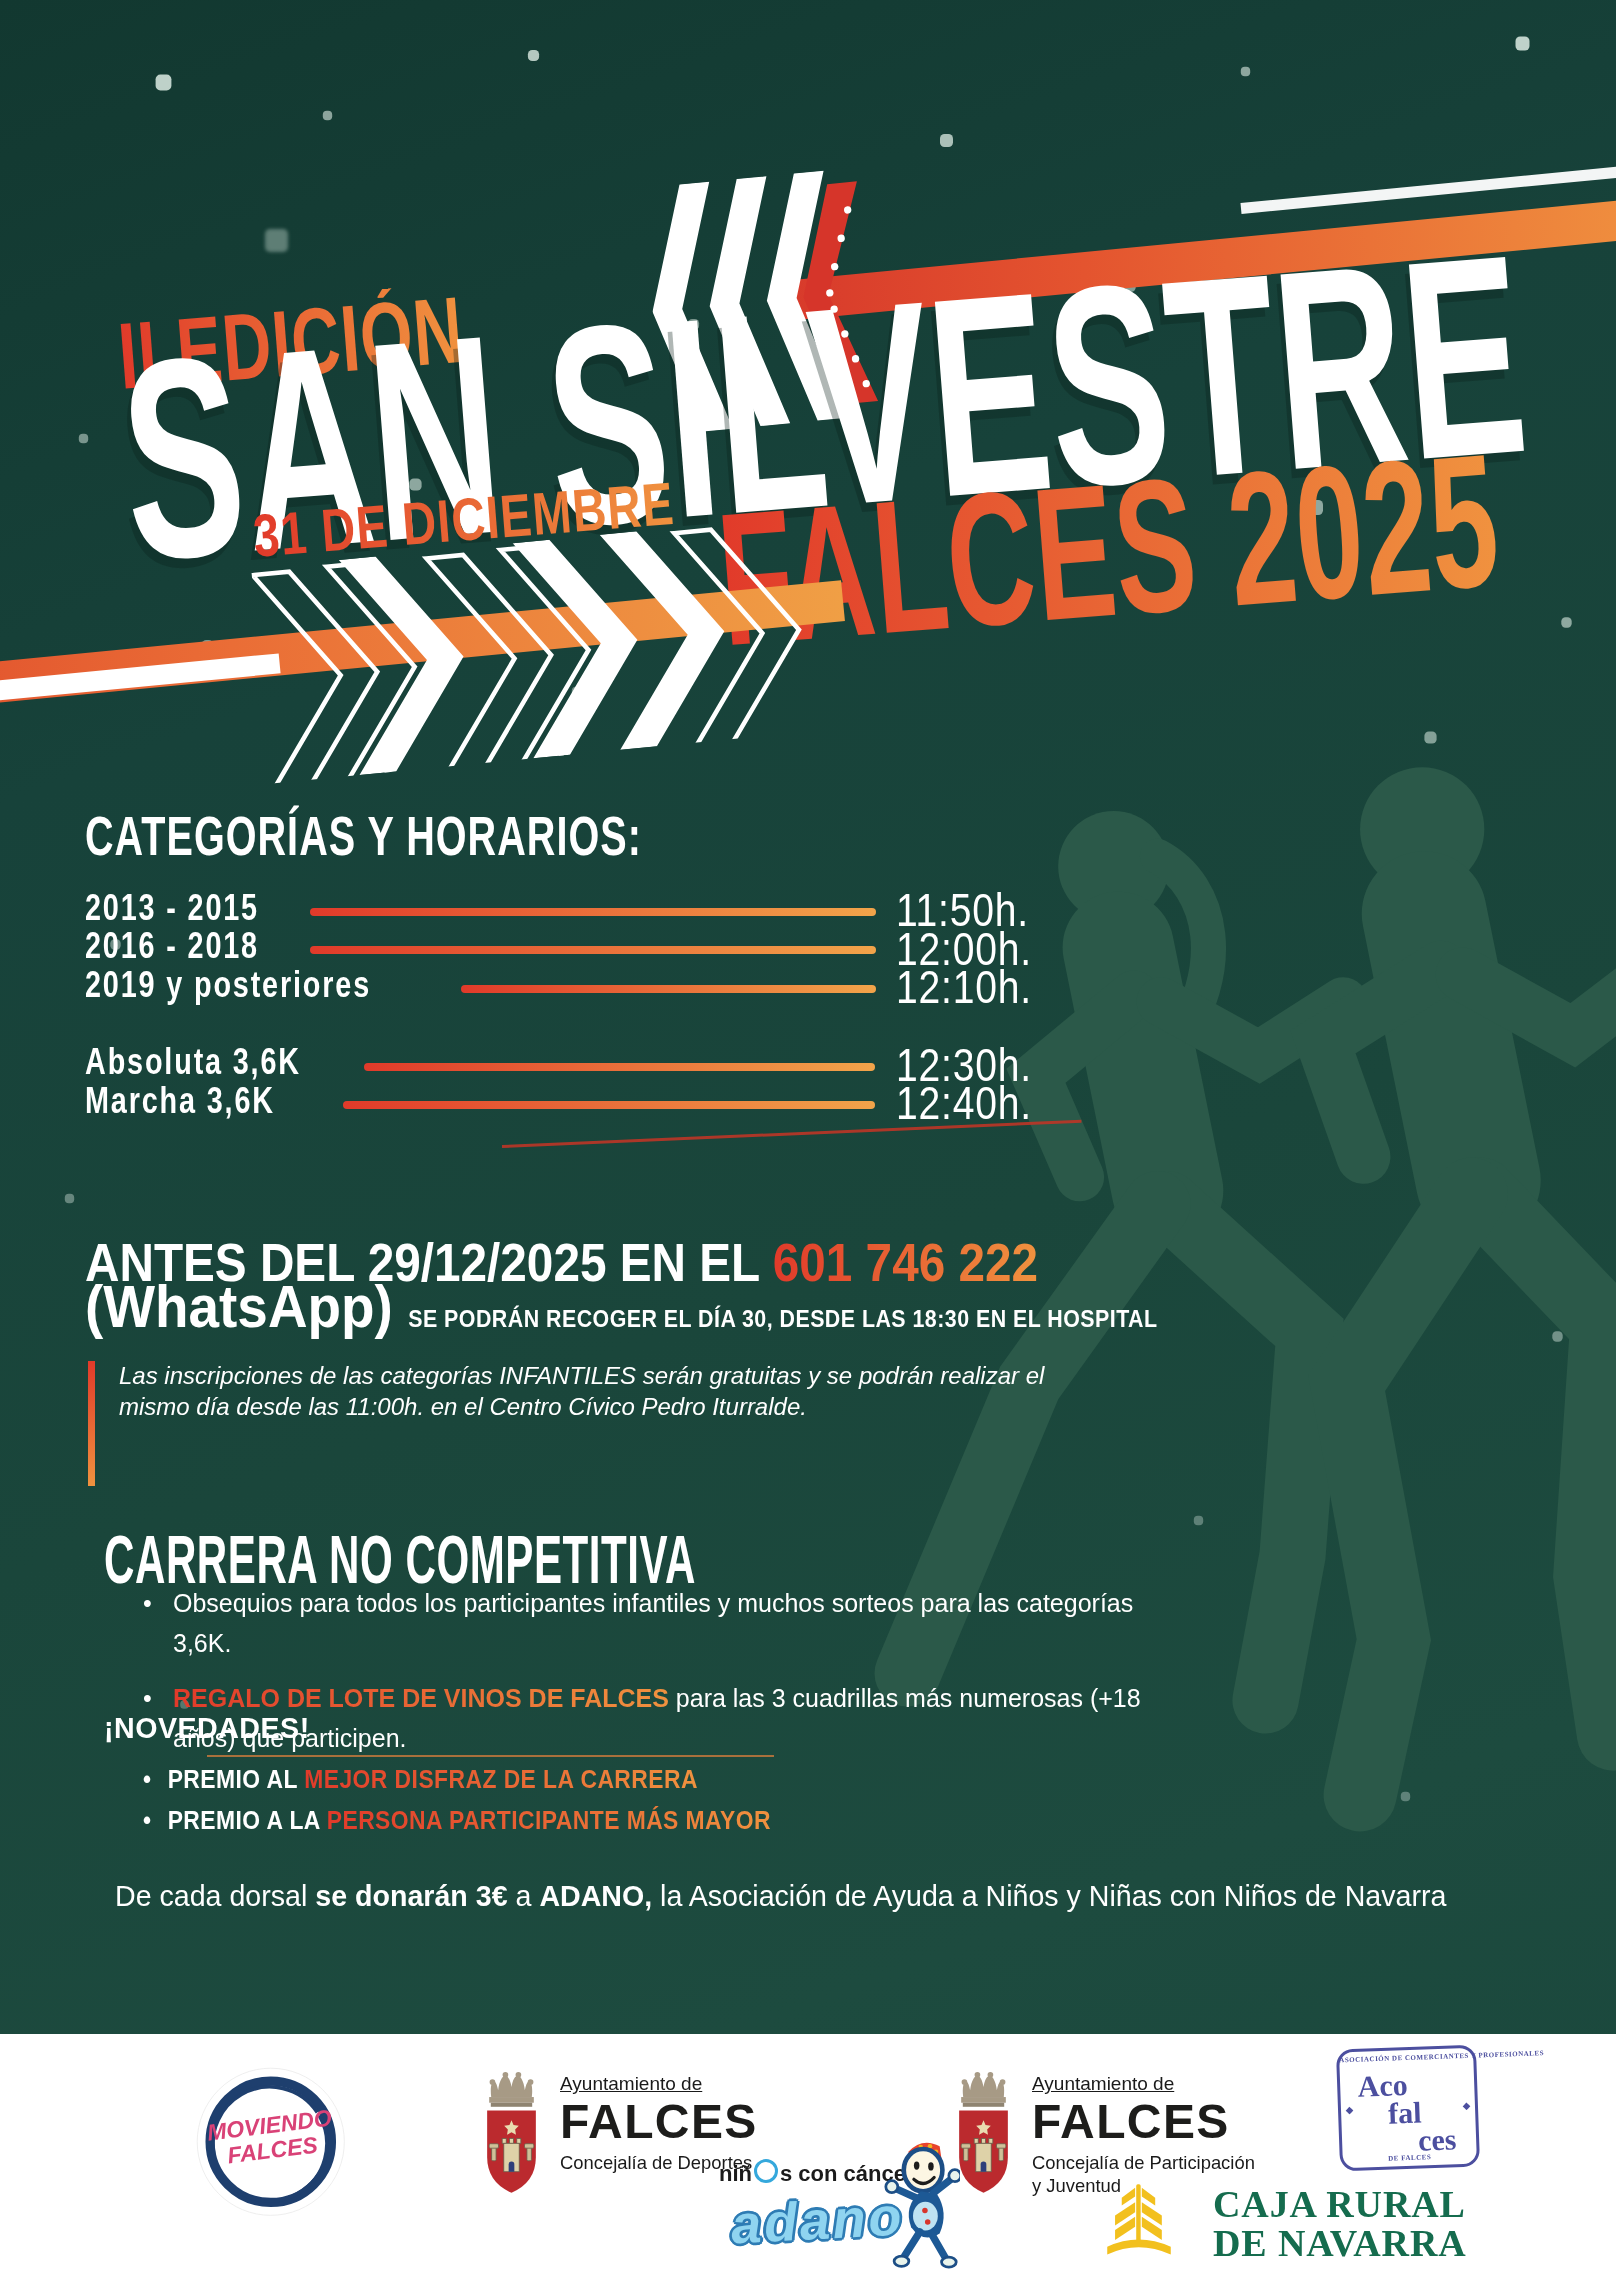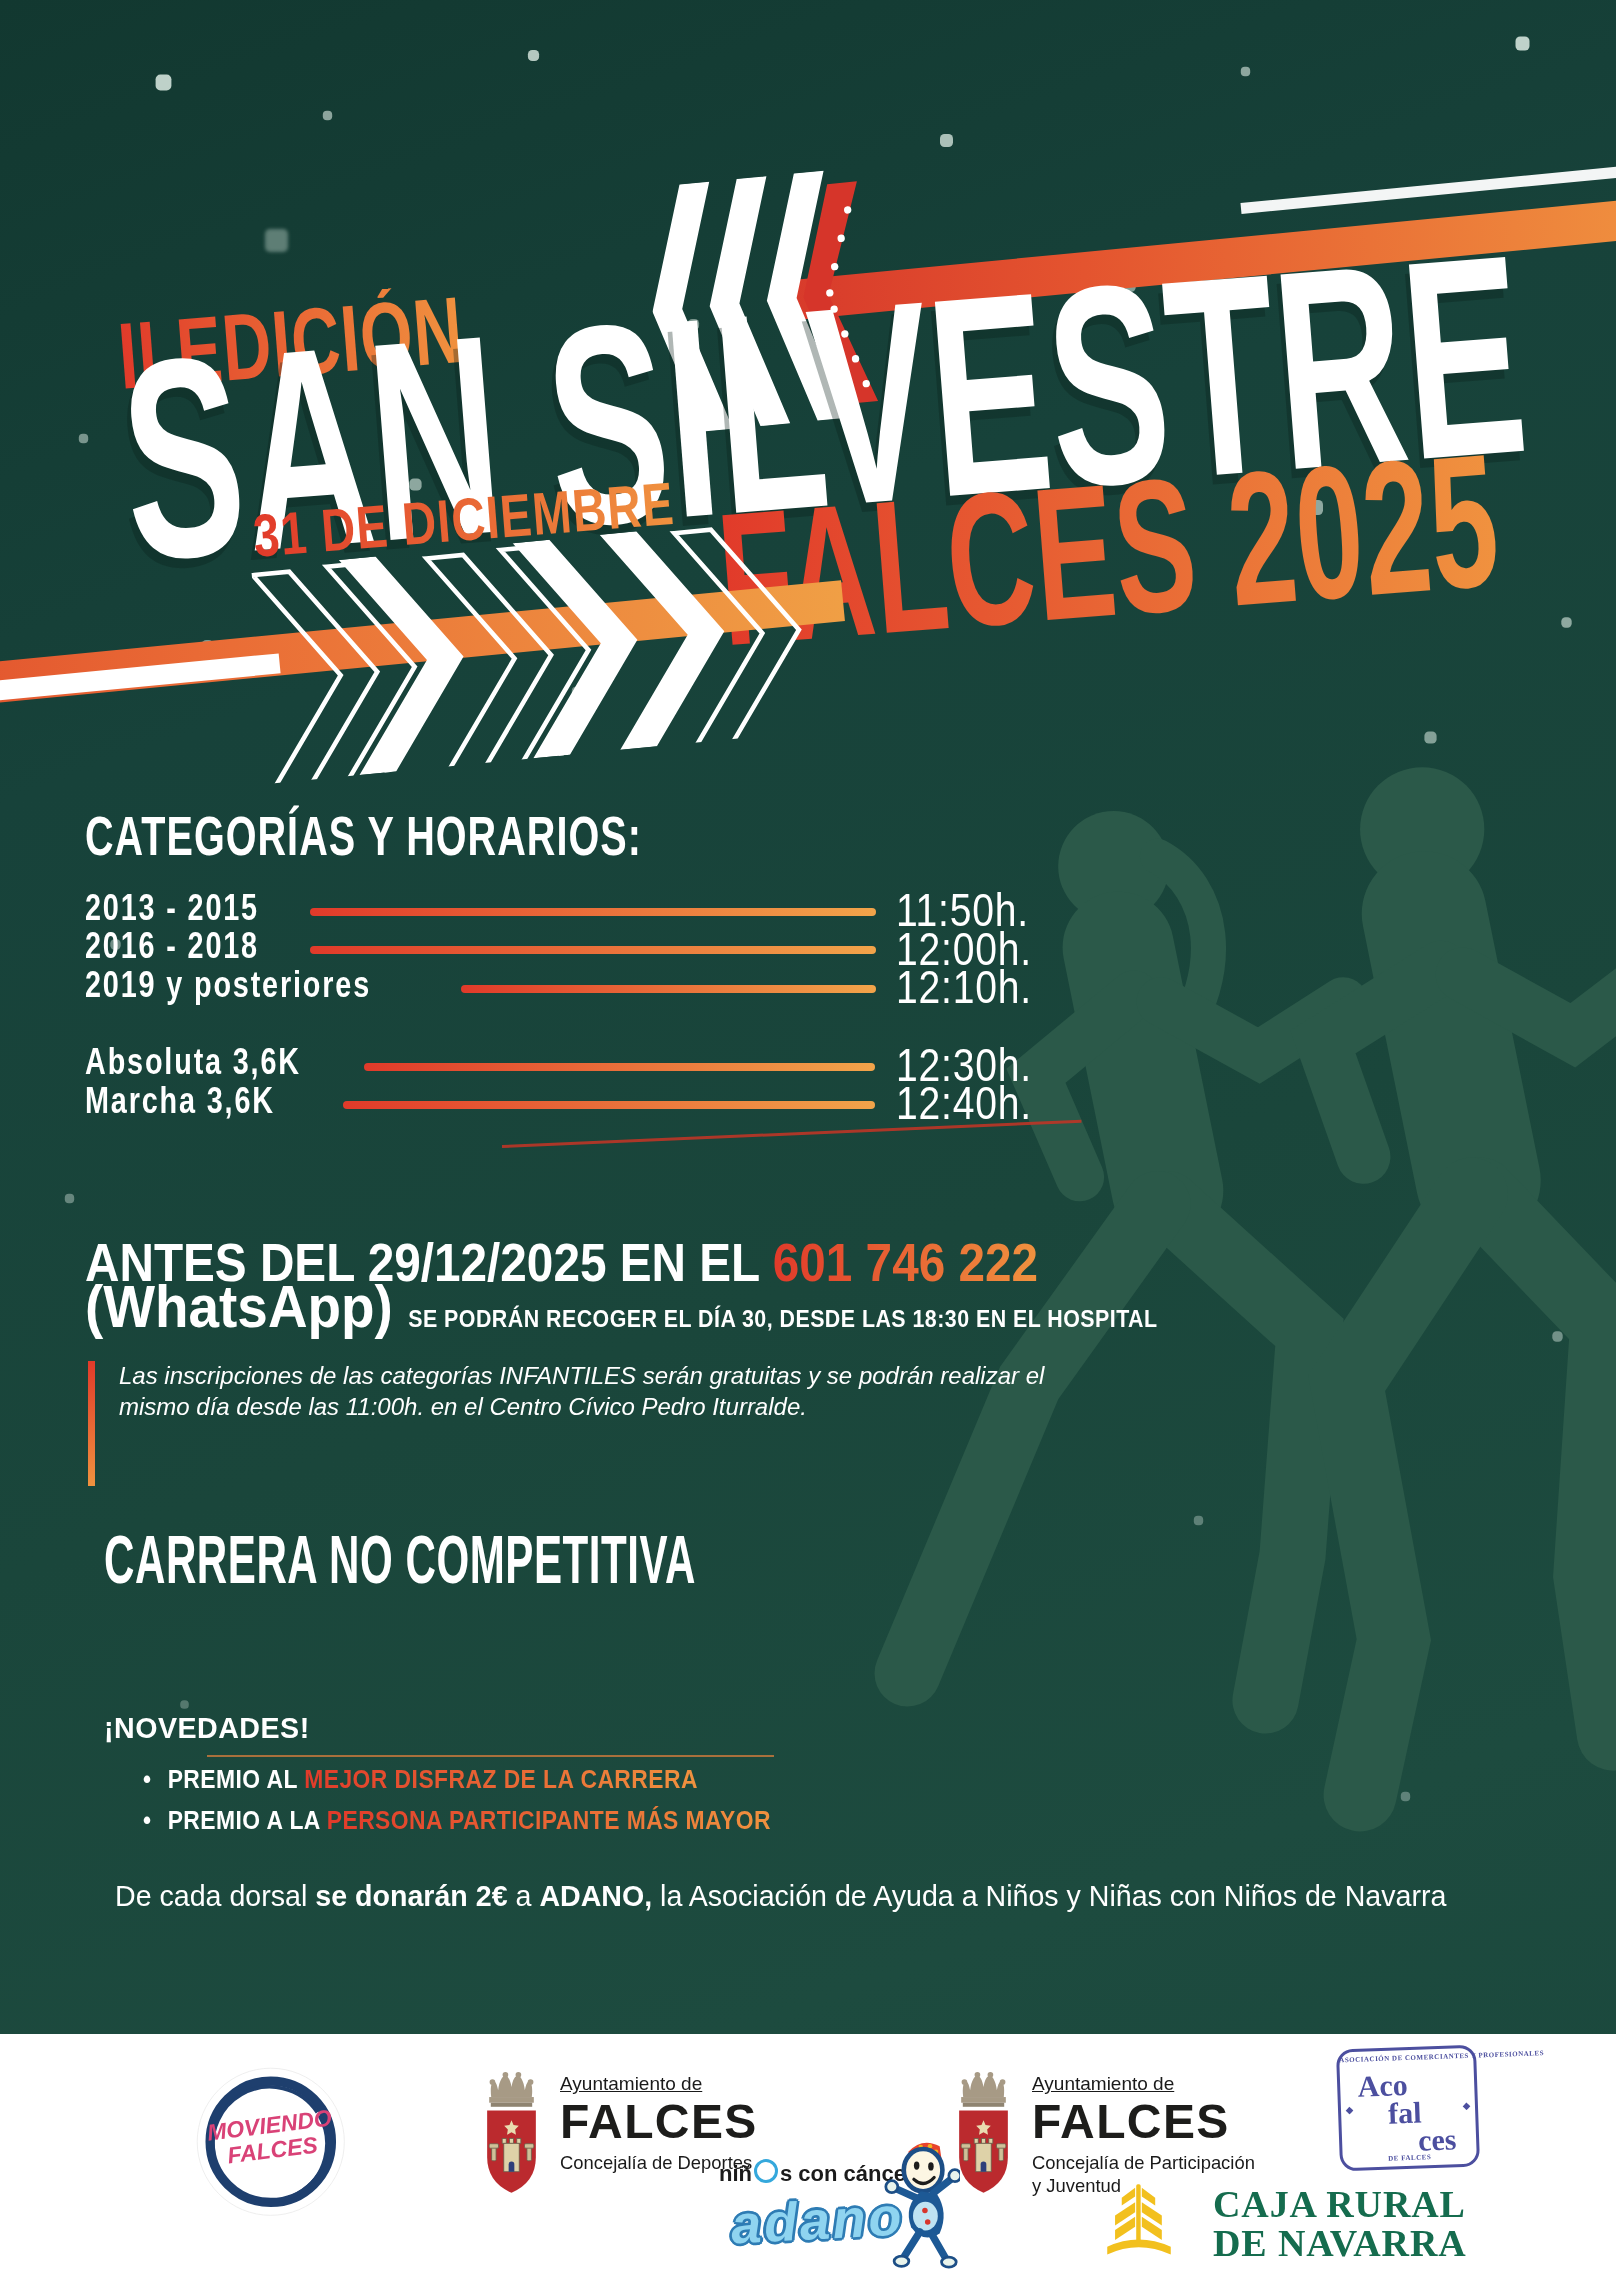--- a/index.html
+++ b/index.html
@@ -244,31 +244,37 @@
   <div class="abs reg-line2 nw">
     <span class="whatsapp">(WhatsApp)</span>
     <span class="pickup">SE PODRÁN RECOGER EL DÍA 30, DESDE LAS 18:30 EN EL HOSPITAL</span>
   </div>
   <div class="abs note-bar"></div>
   <div class="abs notes">
     <p>Las inscripciones de las categorías INFANTILES serán gratuitas y se podrán realizar el mismo día desde las 11:00h. en el Centro Cívico Pedro Iturralde.</p>
   </div>
 
   <div class="abs race-heading nw">CARRERA NO COMPETITIVA</div>
+  <ul class="abs bullets">
+    <li><span>Obsequios para todos los participantes infantiles y muchos sorteos para las categorías 3,6K.</span></li>
+    <li>
+      <span class="hl gtext">REGALO DE LOTE DE VINOS DE FALCES</span><span> para las 3 cuadrillas más numerosas (+18 años) que participen.</span>
+    </li>
+  </ul>
   <div class="abs news-heading nw">¡NOVEDADES!</div>
   <div class="abs divider"></div>
   <div class="abs news-item n1 nw">
     <span>PREMIO AL </span><span class="gtext">MEJOR DISFRAZ DE LA CARRERA</span>
   </div>
   <div class="abs news-item n2 nw">
     <span>PREMIO A LA </span><span class="gtext">PERSONA PARTICIPANTE MÁS MAYOR</span>
   </div>
 
   <p class="abs donation nw">
-    <span>De cada dorsal </span><b>se donarán 2€</b><span> a </span><b>ADANO,</b><span> la Asociación de Ayuda a Niños y Niñas con Niños de Navarra</span>
+    <span>De cada dorsal </span><b>se donarán 3€</b><span> a </span><b>ADANO,</b><span> la Asociación de Ayuda a Niños y Niñas con Niños de Navarra</span>
   </p>
 
   <div class="abs footer-white"></div>
 
   <div class="abs moviendo">
     <svg width="154" height="154" viewBox="0 0 335 335">
       <circle cx="167" cy="167" r="160" fill="#fff" stroke="#ececec" stroke-width="2"></circle>
       <circle cx="167" cy="167" r="132" fill="none" stroke="#1e3f6e" stroke-width="20"></circle>
       <circle cx="163" cy="170" r="124" fill="none" stroke="#1e3f6e" stroke-width="8" stroke-dasharray="340 90" transform="rotate(-30 167 167)"></circle>
     </svg>

